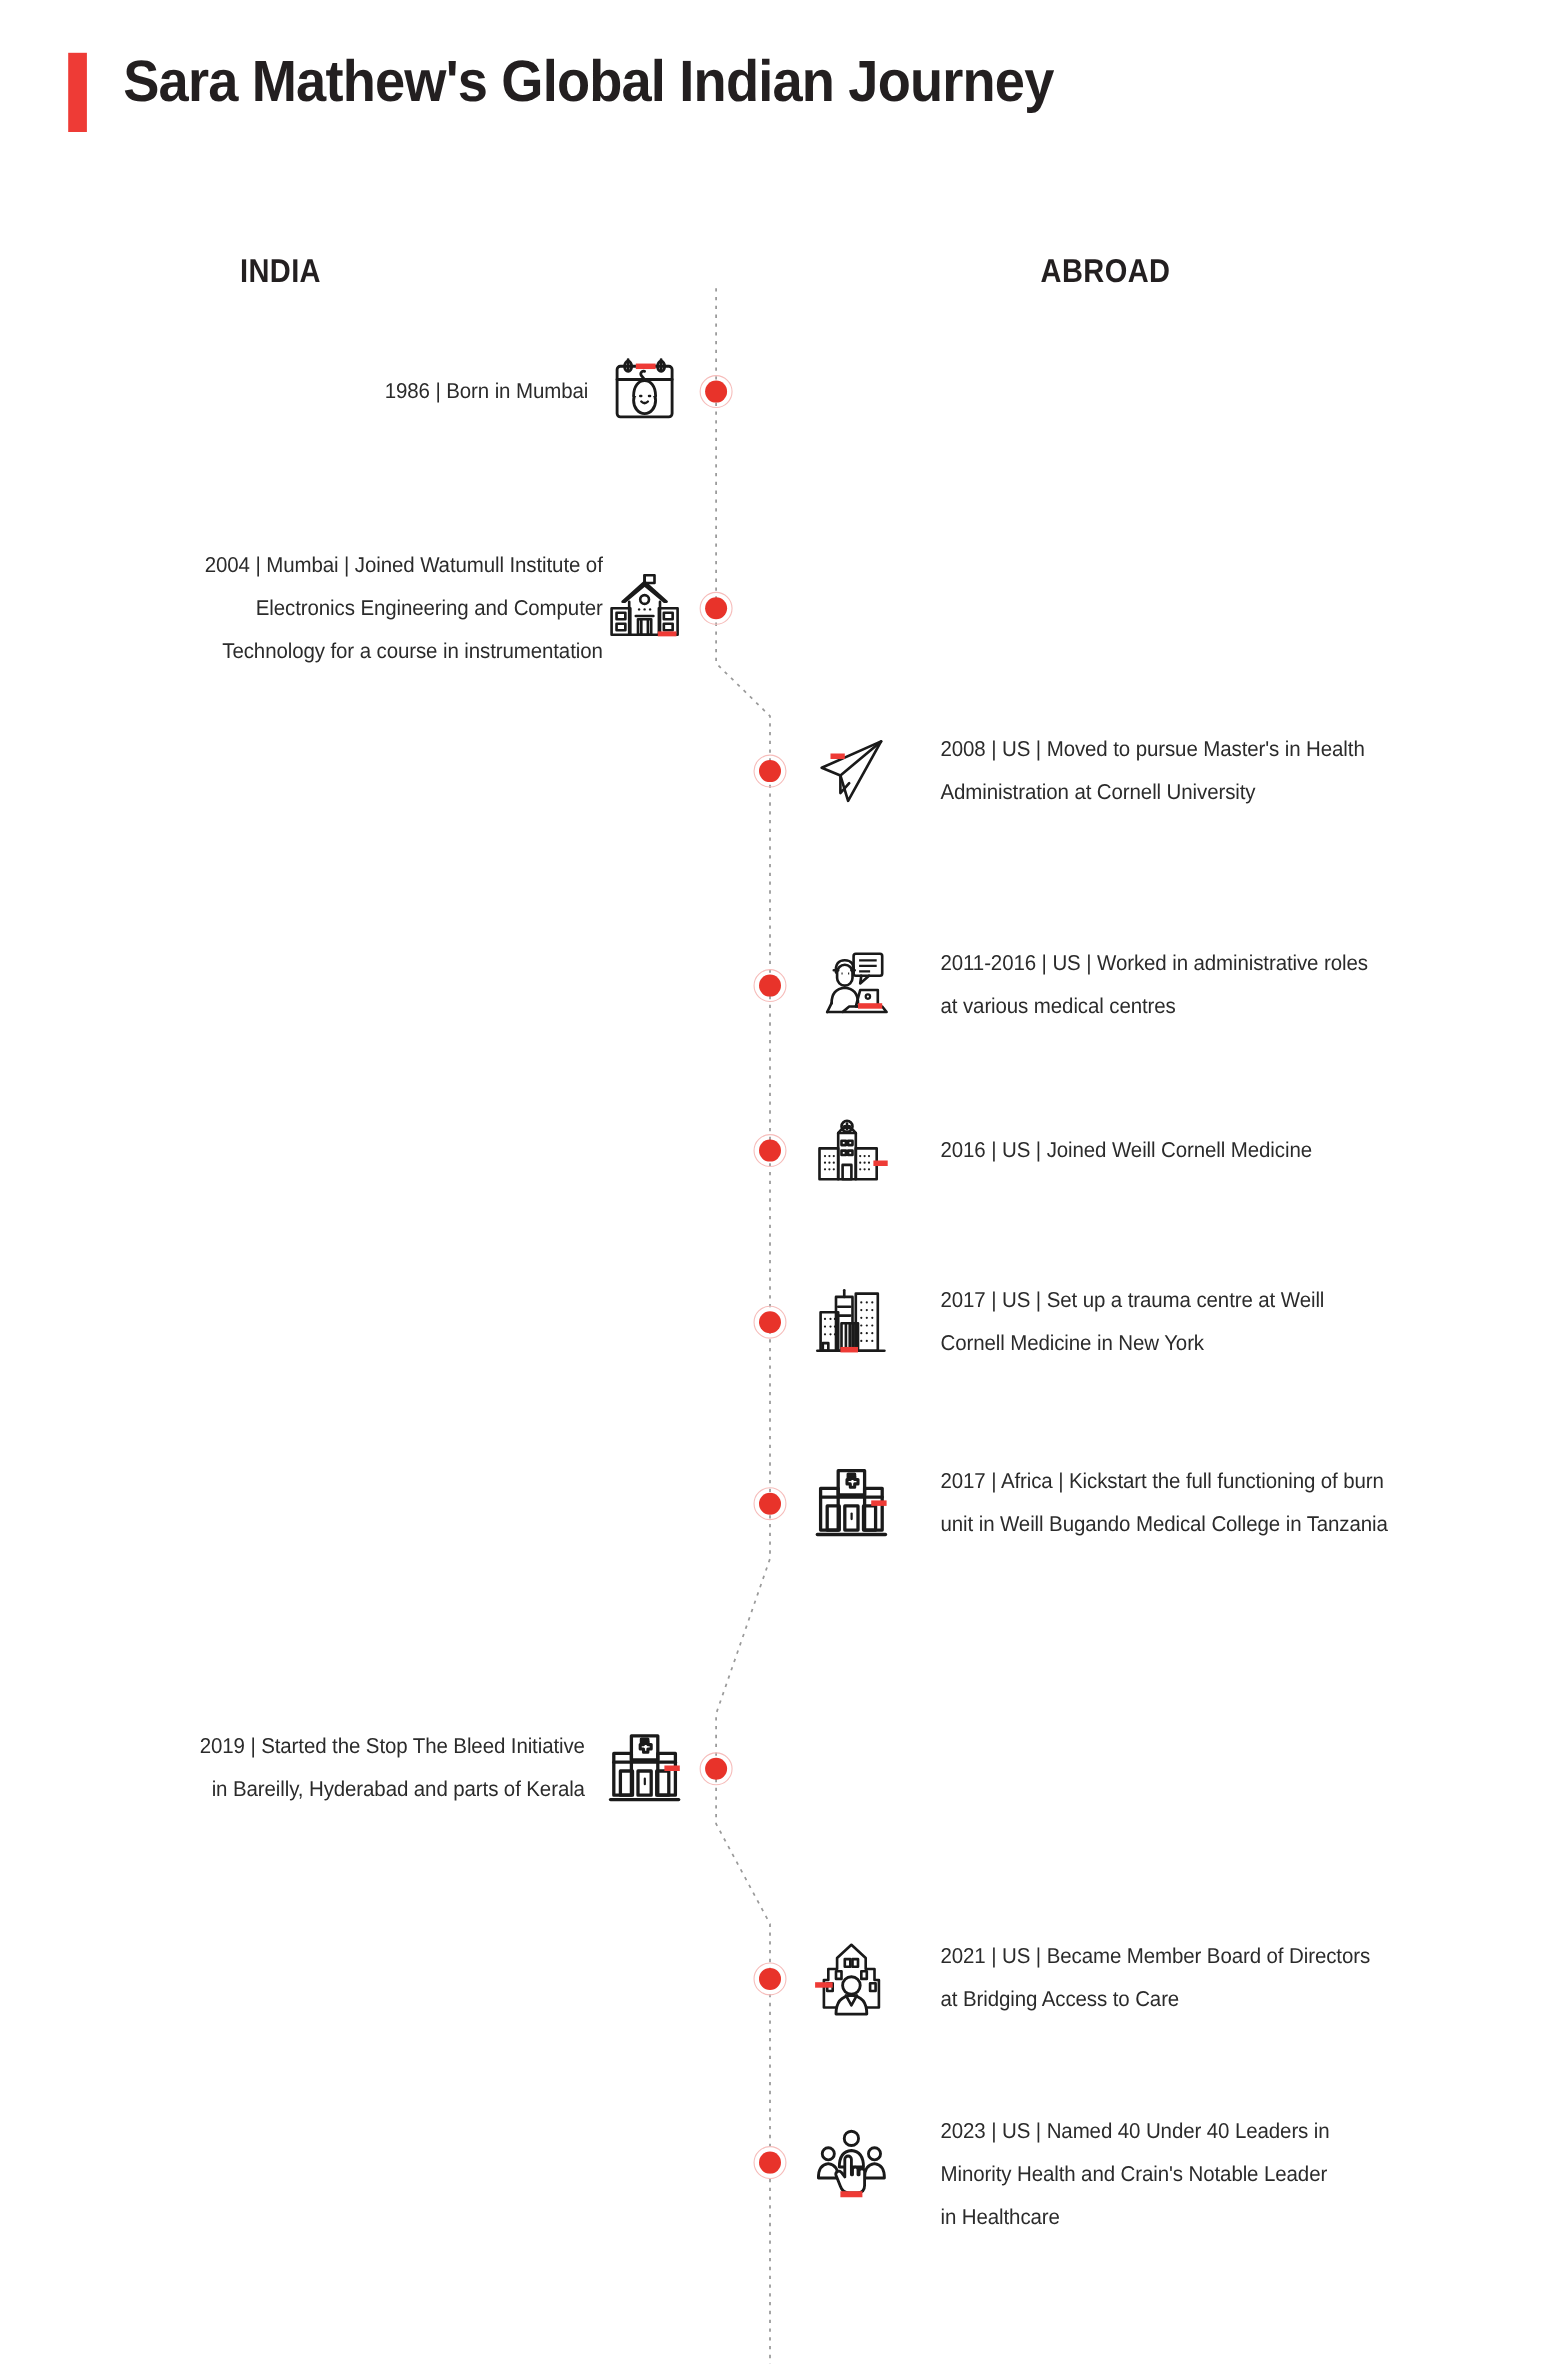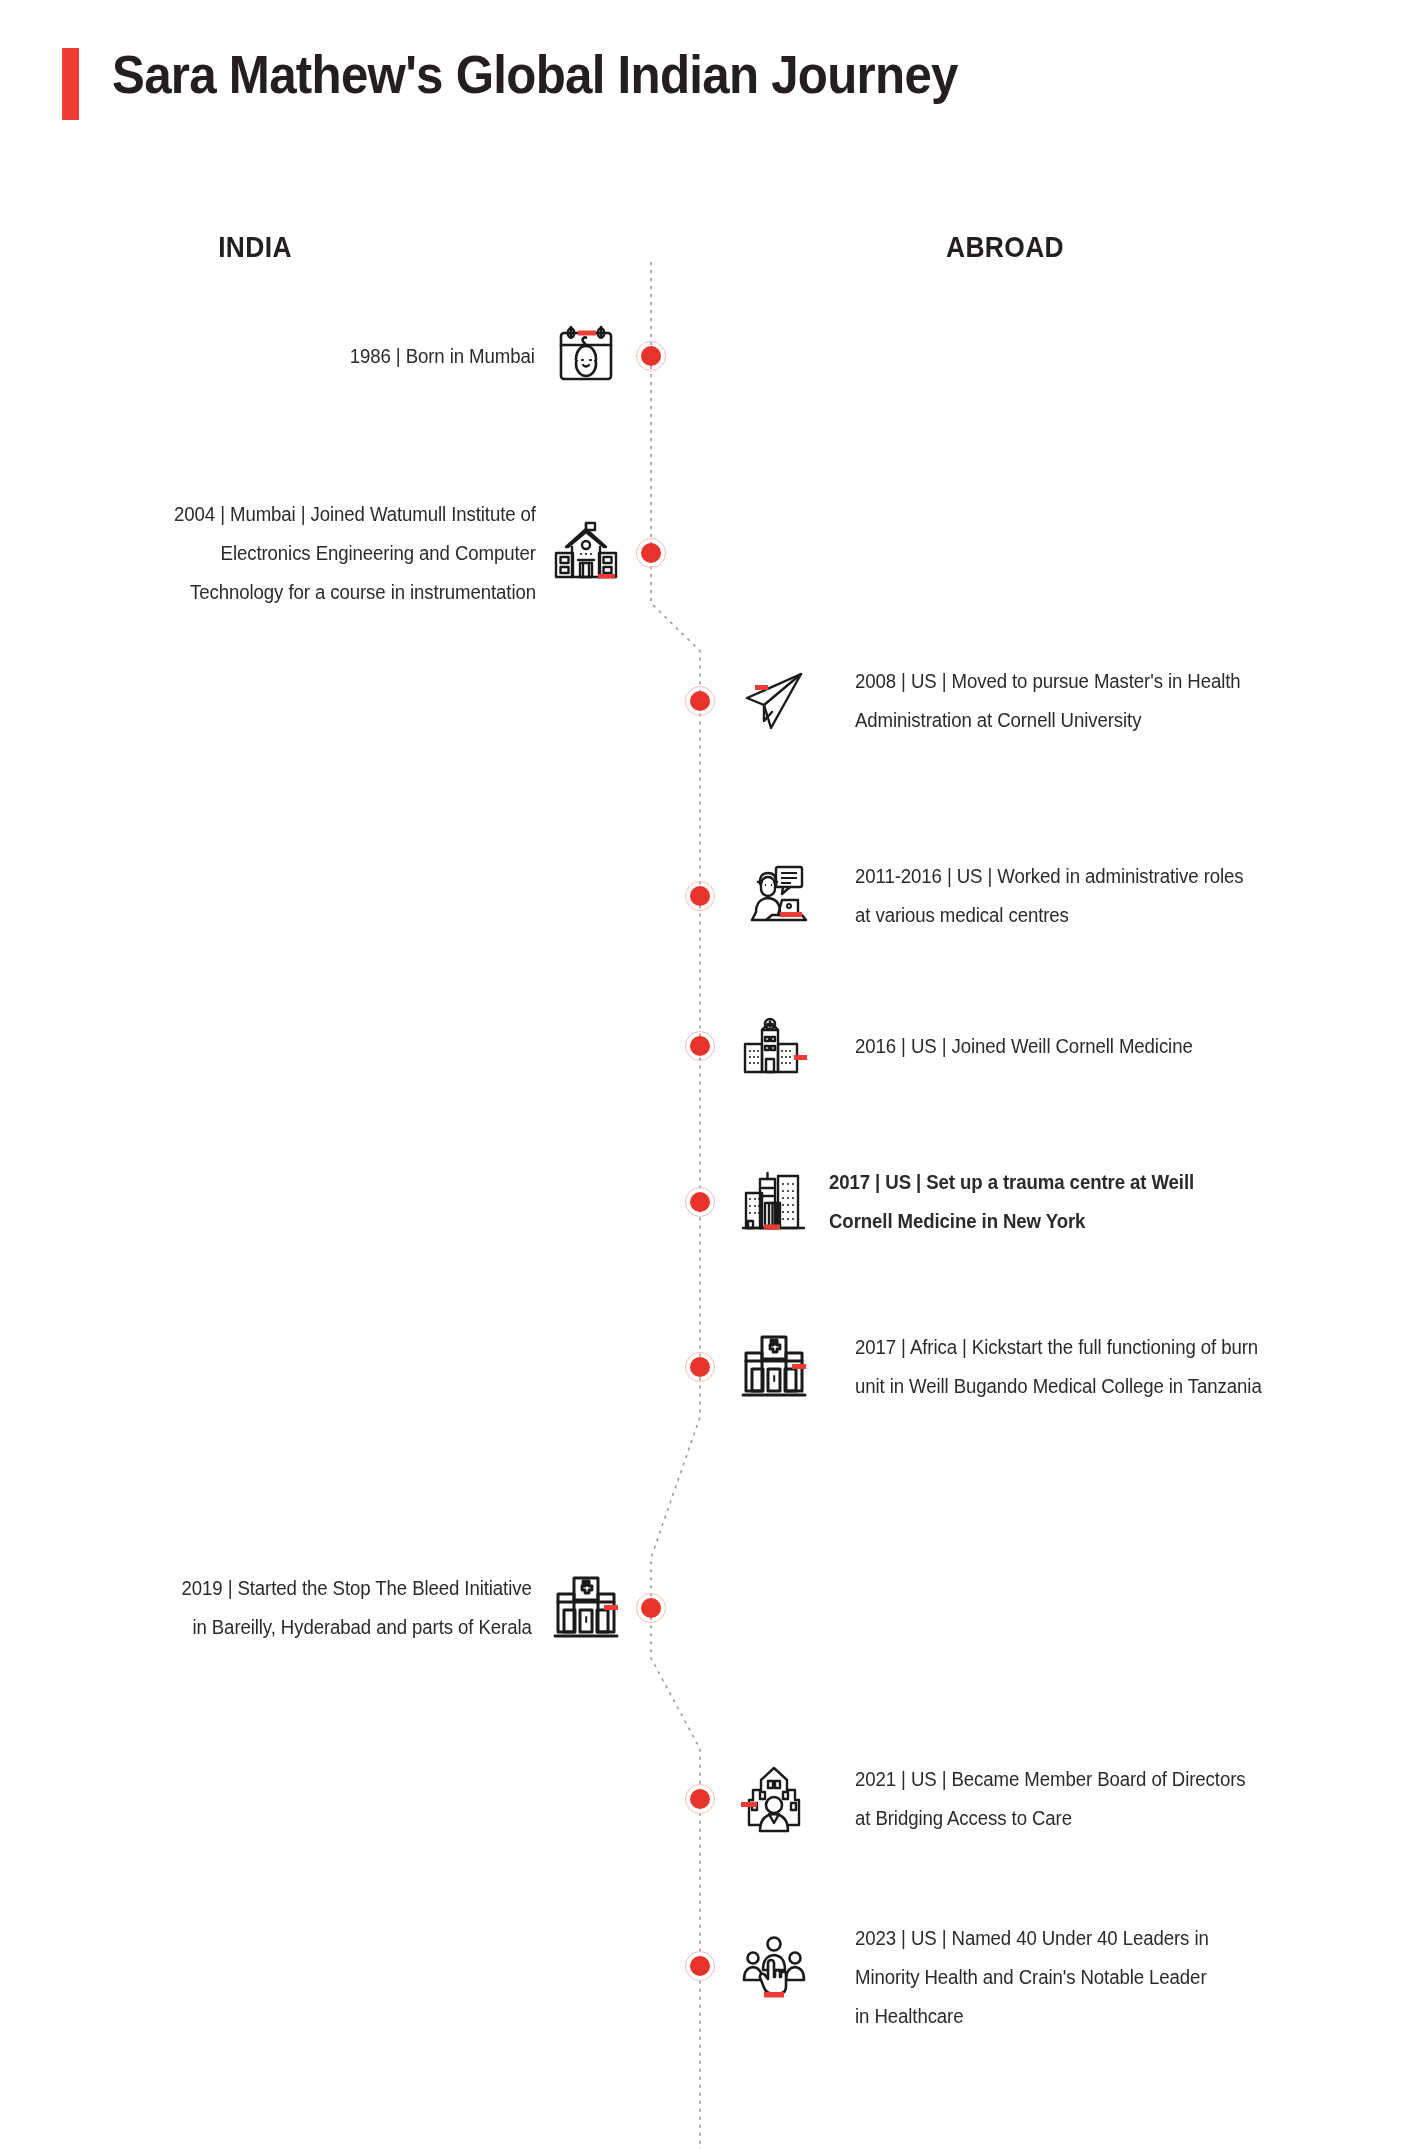--- a/index.html
+++ b/index.html
@@ -216,21 +216,21 @@
         <path d="M26 40 c0 -9 4.5 -14 10 -14 c5.5 0 10 5 10 14"></path>
         <path d="M36 26 c0 -3 -3.5 -3.5 -3.5 -6 c0 -2 1.8 -3 3.5 -2.4"></path>
       </g>
       <g fill="none" stroke="#1a1a1a" stroke-width="2.2" stroke-linecap="round">
         <line x1="32" y1="40" x2="33" y2="40"></line>
         <line x1="40" y1="40" x2="41" y2="40"></line>
         <path d="M33 45 q3 3 6 0"></path>
       </g>
     </svg>
     </div>
-    <div class="event left" style="top: 494.5px; left: 4px; width: 532px; height: 117px;">
+    <div class="event left" style="top: 494.5px; left: 16px; width: 532px; height: 117px;">
       <div class="event-text" style="top: 0px;">
         <div>2004 | Mumbai | Joined Watumull Institute of</div>
         <div>Electronics Engineering and Computer</div>
         <div>Technology for a course in instrumentation</div>
       </div>
     </div>
     <div class="event-icon" style="left: 550px; top: 517px;">
     <svg viewBox="0 0 72 72">
       <g fill="none" stroke="#1a1a1a" stroke-width="2.4" stroke-linecap="round" stroke-linejoin="round">
         <path d="M36 12 L56 30 L54 30 L36 15 L18 30 L16 30 Z"></path>
@@ -341,21 +341,21 @@
         <circle cx="44" cy="47" r="1"></circle>
           <circle cx="48" cy="47" r="1"></circle>
           <circle cx="52" cy="47" r="1"></circle>
         <circle cx="44" cy="53" r="1"></circle>
           <circle cx="48" cy="53" r="1"></circle>
           <circle cx="52" cy="53" r="1"></circle>
       </g>
       <rect x="56" y="45" width="13" height="5" fill="#ee3b36"></rect>
     </svg>
     </div>
-    <div class="event right" style="top: 1163px; left: 829px; width: 562px; height: 78px; font-weight: bold;">
+    <div class="event right" style="top: 1163px; left: 855px; width: 562px; height: 78px;">
       <div class="event-text" style="top: 0px;">
         <div>2017 | US | Set up a trauma centre at Weill</div>
         <div>Cornell Medicine in New York</div>
       </div>
     </div>
     <div class="event-icon" style="left: 738px; top: 1166px;">
     <svg viewBox="0 0 72 72">
       <g fill="none" stroke="#1a1a1a" stroke-width="2.4" stroke-linecap="round" stroke-linejoin="round">
         <rect x="22" y="13" width="15" height="49"></rect>
         <rect x="40" y="10" width="20" height="52"></rect>

